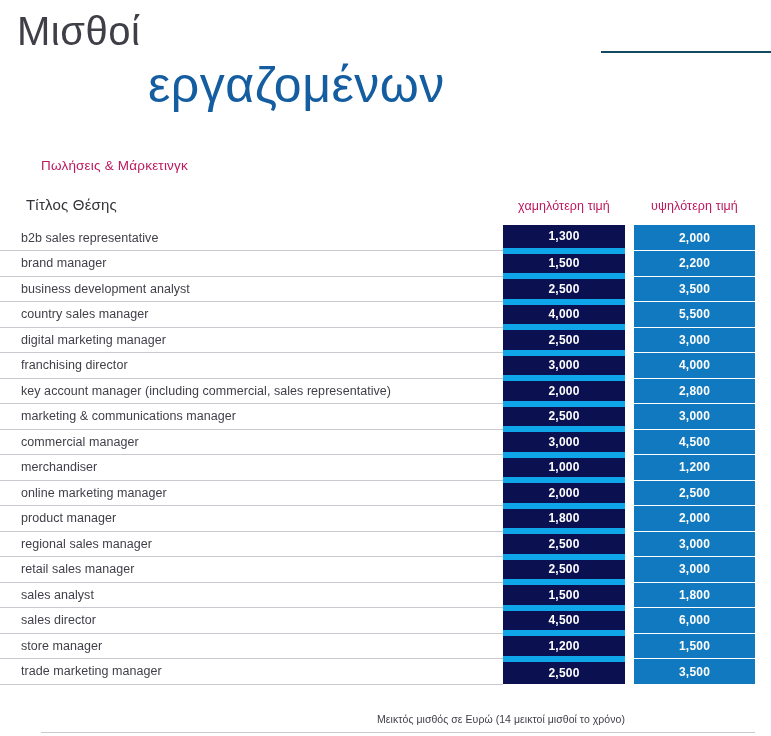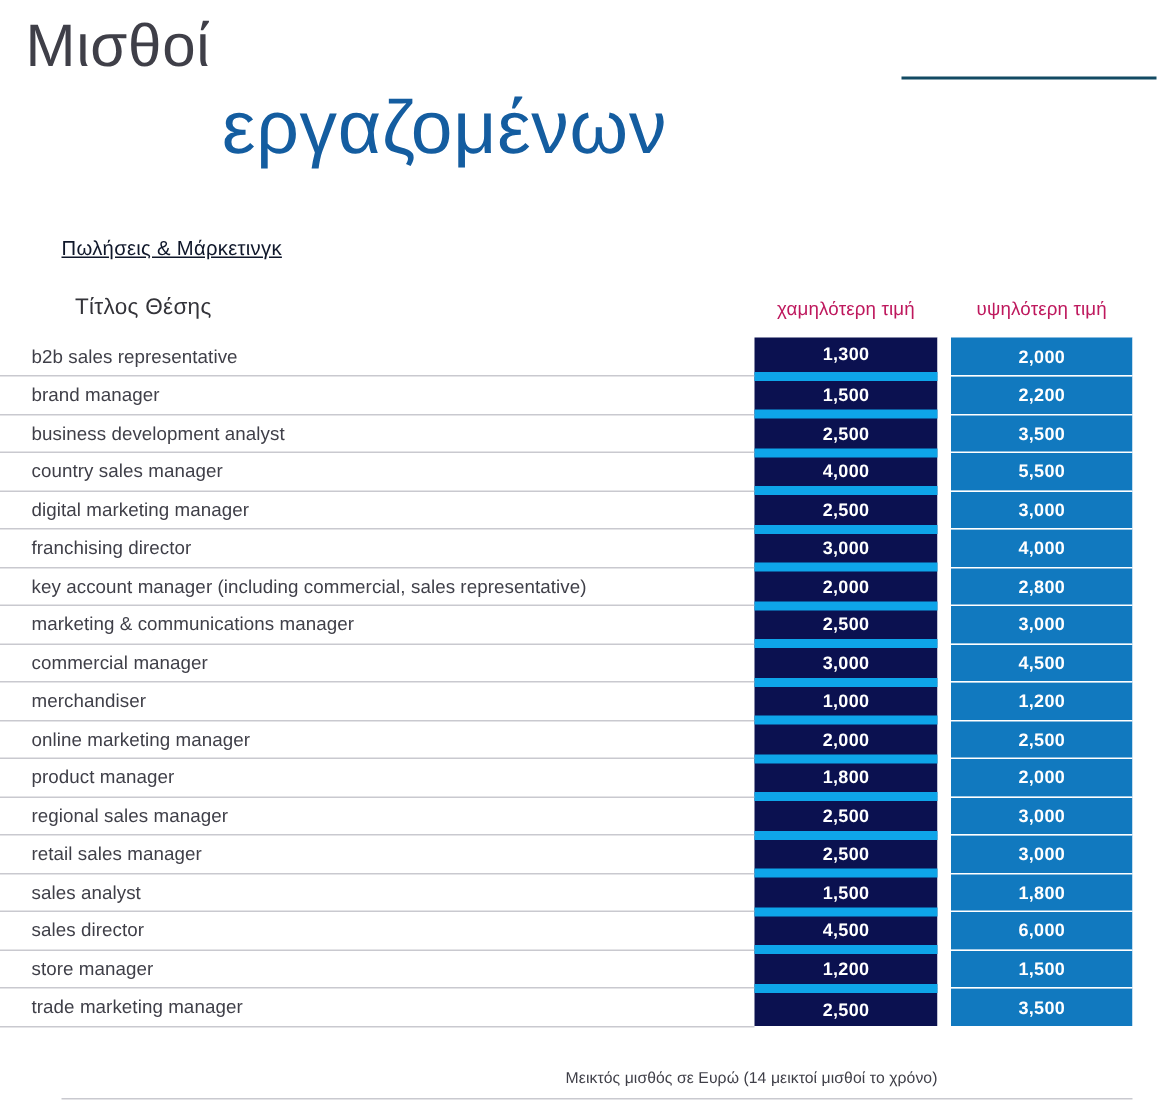--- a/index.html
+++ b/index.html
@@ -53,24 +53,23 @@
     height: 2px;
     background: #134a63;
   }
 
   
   .section-label {
     position: absolute;
     left: 41px;
     top: 158px;
     font-size: 13.5px;
-    color: #0f172a;
+    color: #be185d;
     letter-spacing: 0.2px;
     white-space: nowrap;
-    text-decoration: underline;
   }
 
   
   .table-wrap {
     position: absolute;
     left: 0;
     top: 196px;
     width: 771px;
   }
   table.salary {
@@ -88,21 +87,21 @@
   thead th {
     font-weight: 400;
     font-size: 12.5px;
     color: #be185d;
     padding: 0 0 12px 0;
     vertical-align: bottom;
     background: #ffffff;
   }
   th.h-title {
     text-align: left;
-    padding-left: 50px;
+    padding-left: 26px;
     font-size: 15px;
     color: #333339;
     letter-spacing: 0.2px;
   }
   th.h-low, th.h-high {
     text-align: center;
     letter-spacing: 0.1px;
   }
   th.h-pad, th.h-gap, th.h-gap2 { padding: 0; }
 

